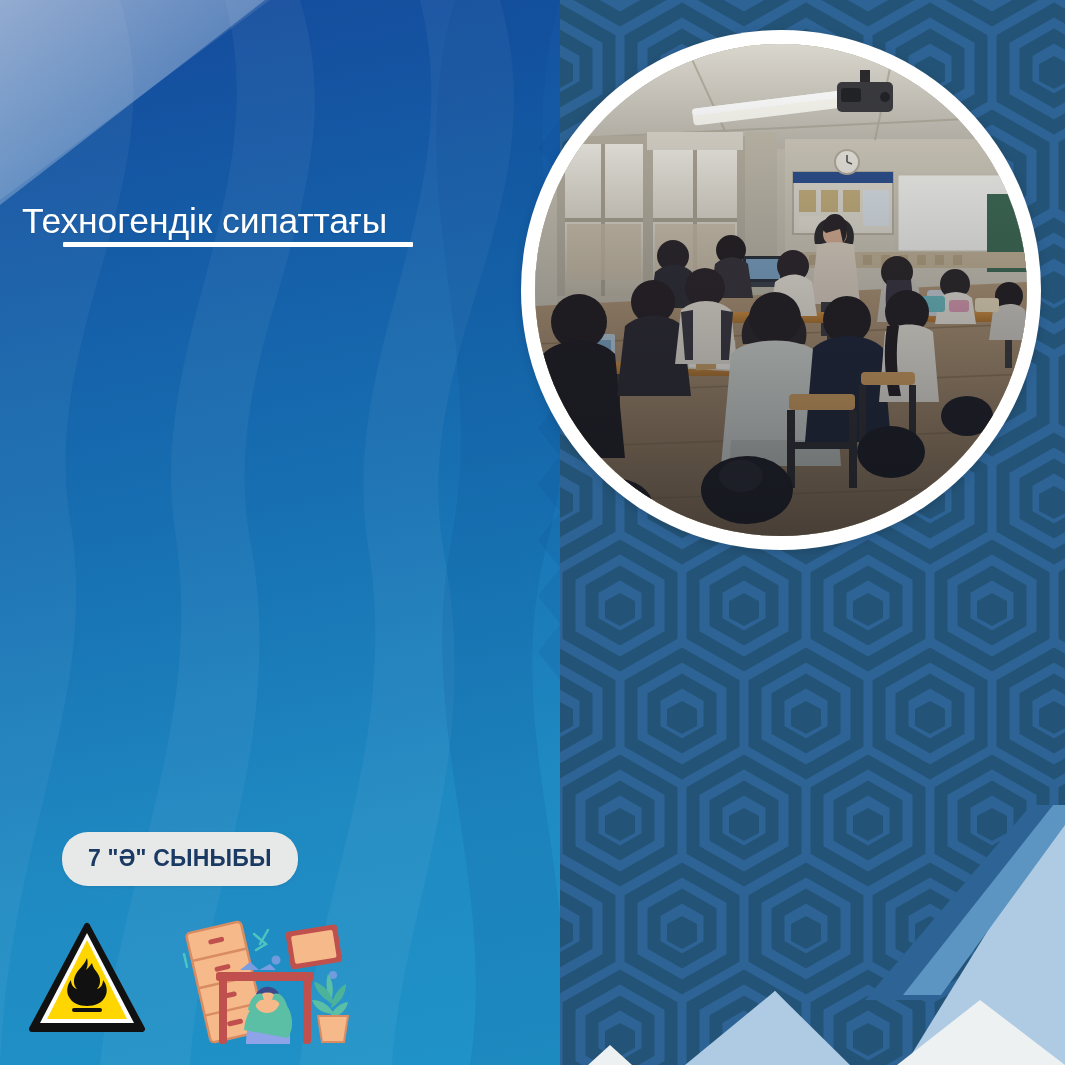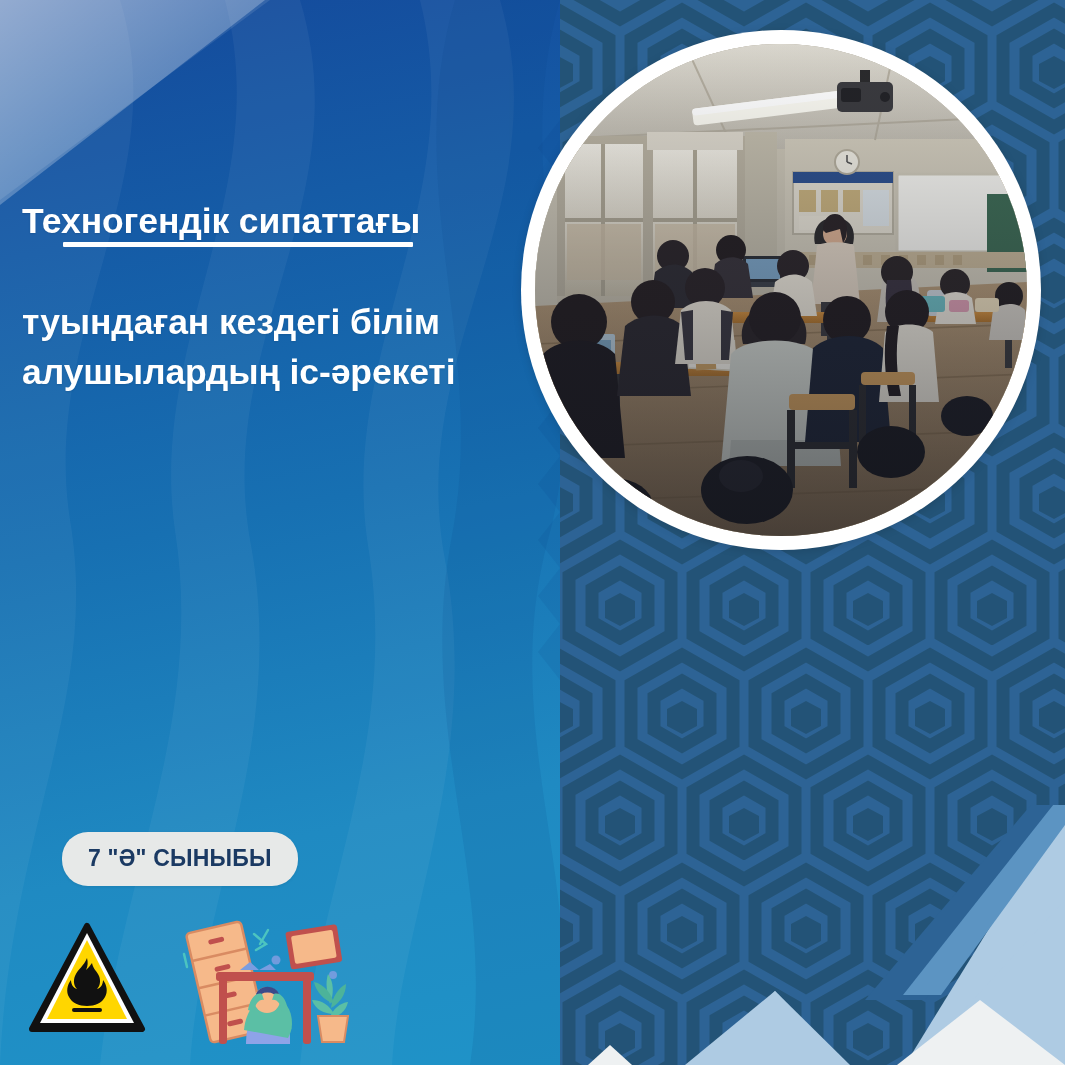--- a/index.html
+++ b/index.html
@@ -49,21 +49,21 @@
   .title-block {
     position: absolute;
     left: 22px;
     top: 196px;
     width: 500px;
   }
   .poster-title {
     margin: 0;
     color: #ffffff;
     font-size: 35.5px;
-    font-weight: bold;
+    font-weight: normal;
     line-height: 1.42;
     letter-spacing: -0.1px;
     text-shadow: 0 1px 2px rgba(0,0,0,0.10);
   }
   .title-rule {
     position: absolute;
     left: 63px;
     top: 242px;
     width: 350px;
     height: 5px;
@@ -212,22 +212,21 @@
         </linearGradient>
       </defs>
       <polygon points="0,0 265,0 0,205" fill="url(#tlglow)" opacity="0.55"></polygon>
     </svg>
   </div>
 
   <div class="title-block">
     <h1 class="poster-title">
       <span>Техногендік сипаттағы</span><br>
       <br>
-      <span>туындаған кездегі білім</span><br>
-      <span>алушылардың іс-әрекеті</span>
+      <br>
     </h1>
   </div>
   <div class="title-rule"></div>
 
   <div class="class-badge">7 "Ә" СЫНЫБЫ</div>
 
   <svg class="icon-hazard" viewBox="0 0 118 118">
     <polygon points="59,6 114,109 4,109" fill="#111111" stroke="#111111" stroke-width="6" stroke-linejoin="round"></polygon>
     <polygon points="59,13 106,103 12,103" fill="#ffffff"></polygon>
     <polygon points="59,20 99,99 19,99" fill="#ffd600"></polygon>

